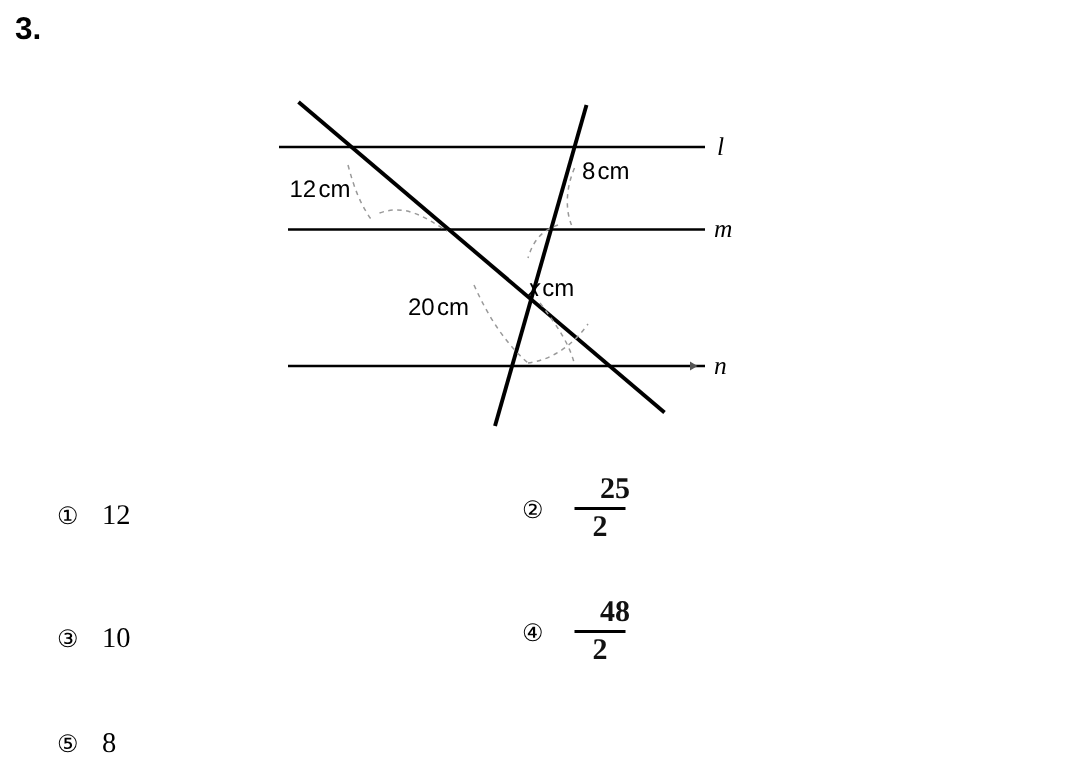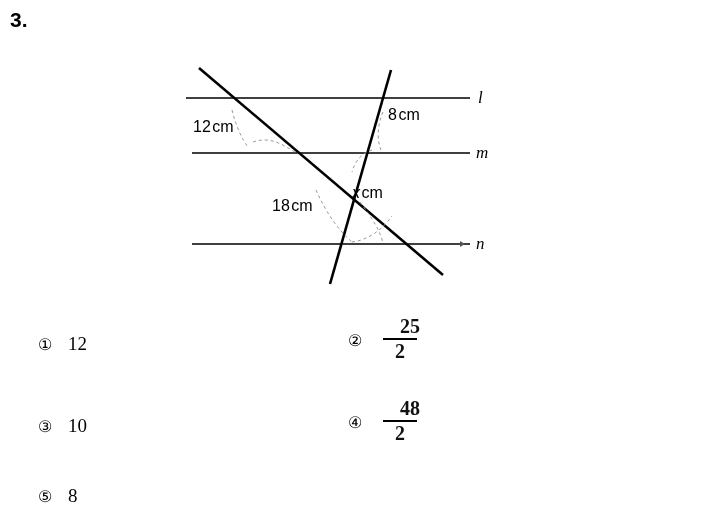--- a/index.html
+++ b/index.html
@@ -175,21 +175,21 @@
 
   <span class="fig-measure" style="left:193px; top:68px;">
     <span>12</span><span class="unit">cm</span>
   </span>
 
   <span class="fig-measure" style="left:388px; top:56px;">
     <span>8</span><span class="unit">cm</span>
   </span>
 
   <span class="fig-measure" style="left:272px; top:147px;">
-    <span>18</span><span class="unit">cm</span>
+    <span>20</span><span class="unit">cm</span>
   </span>
 
   <span class="fig-measure" style="left:352px; top:134px;">
     <span class="var">x</span><span class="unit">cm</span>
   </span>
 </div>
 
 <div id="choices">
 
   <div class="choice" id="choice-1">

